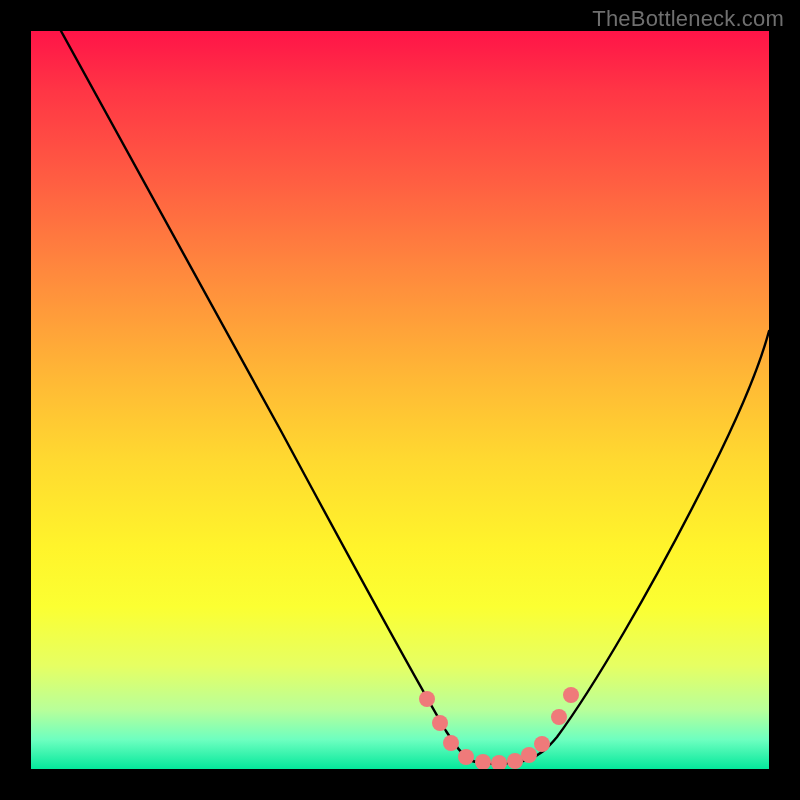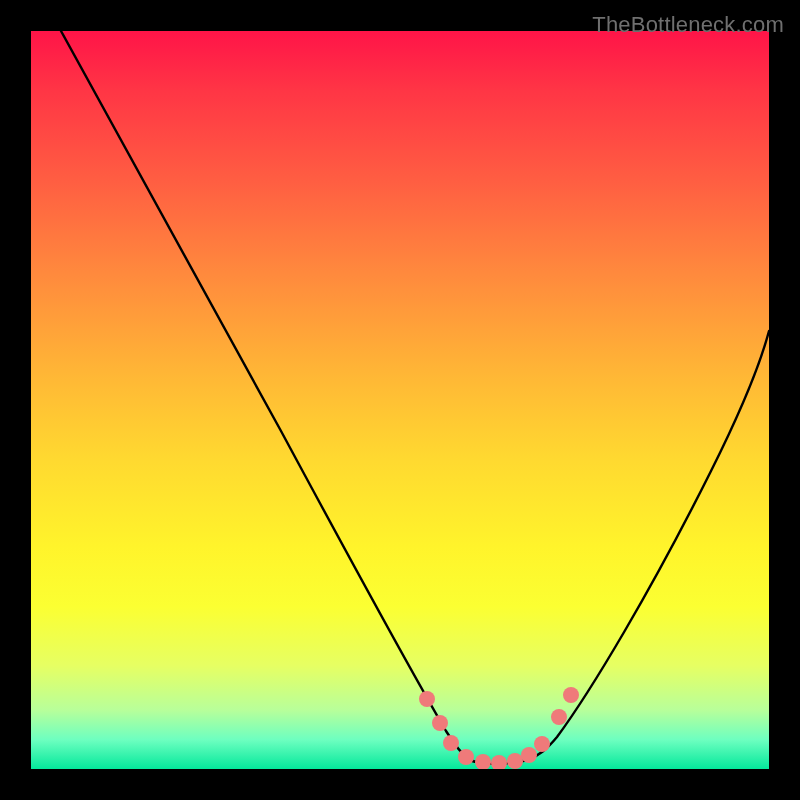--- a/index.html
+++ b/index.html
@@ -28,21 +28,21 @@
       #fff42b 70%,
       #fbff32 78%,
       #e6ff63 86%,
       #b8ff9a 92%,
       #6effc0 96%,
       #04e89b 100%
     );
   }
   .watermark {
     position: absolute;
-    top: 12px;
+    top: 6px;
     right: 16px;
     color: #6f6f6f;
     font-size: 22px;
     letter-spacing: 0.2px;
     user-select: none;
   }
   svg.curves {
     position: absolute;
     left: 0;
     top: 0;

